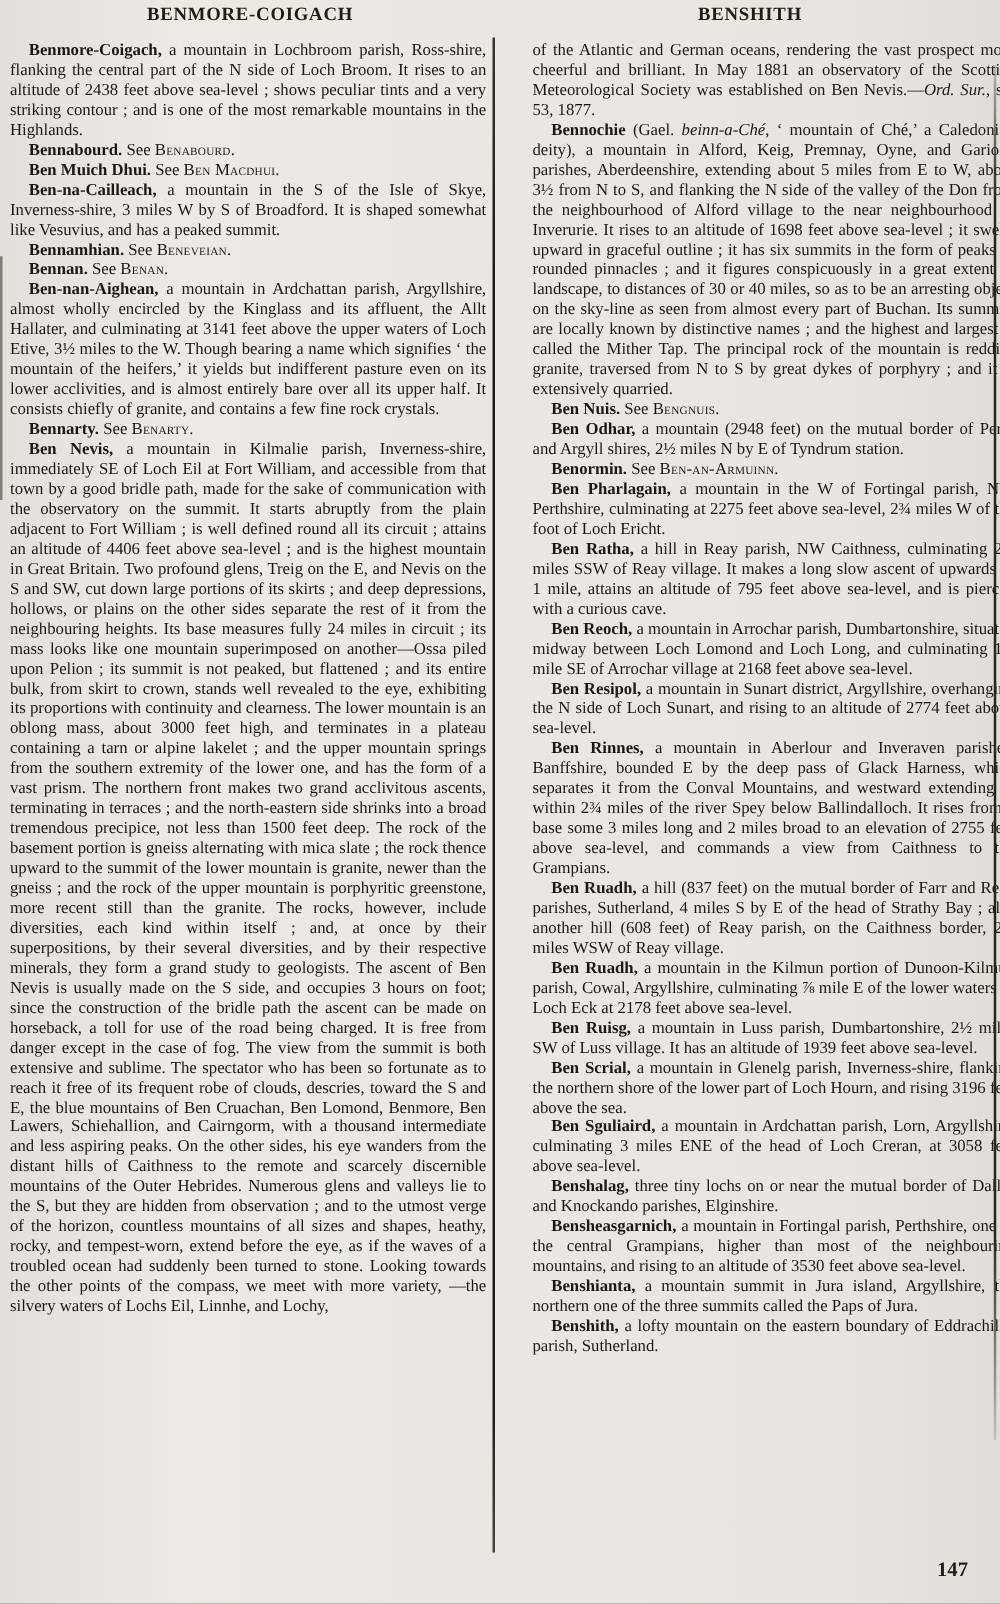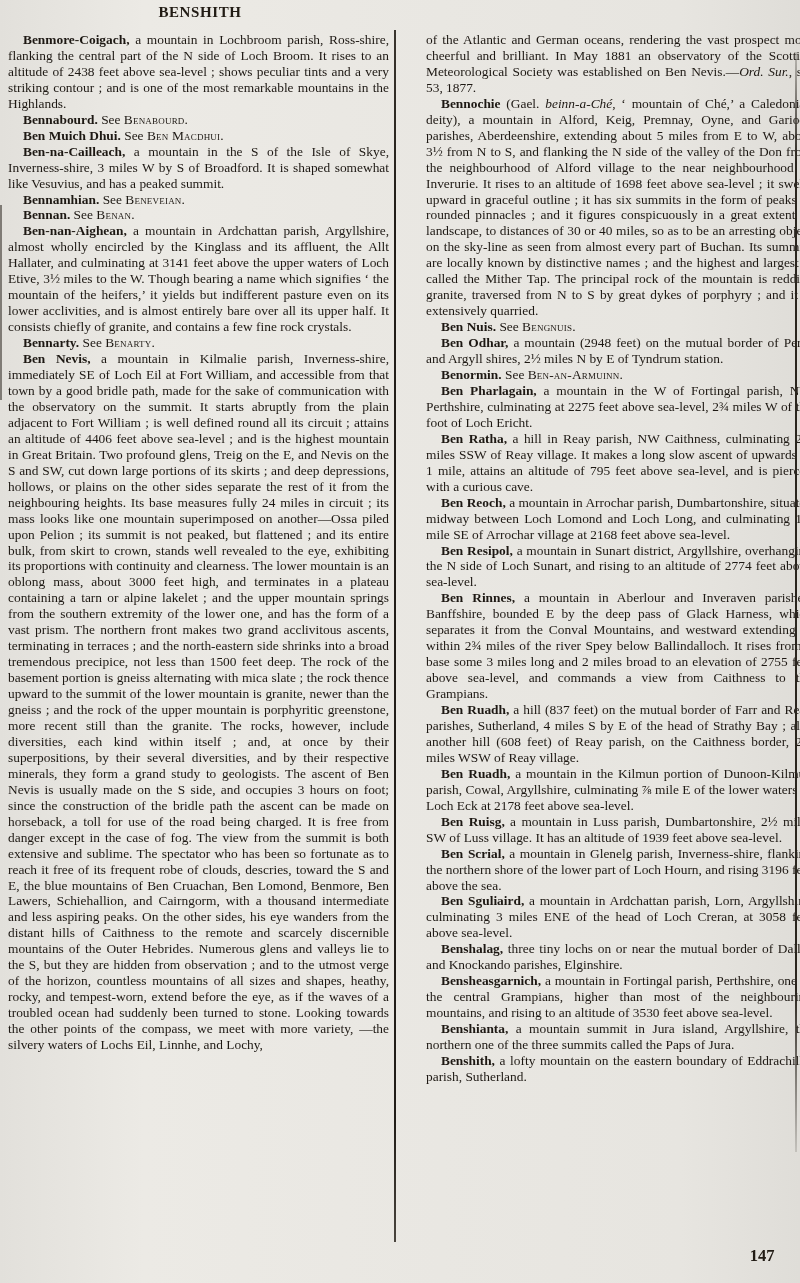--- a/index.html
+++ b/index.html
@@ -75,20 +75,21 @@
     font-weight: bold;
     font-size: 16.5px;
     color: #221c15;
   }
 </style>
 </head>
 <body>
 
 <div class="page" style="color: rgb(29, 24, 19);">
   <header class="running-heads">
+    <div class="head">BENMORE-COIGACH</div>
     <div class="head">BENSHITH</div>
   </header>
 
   <div class="column col-left" id="col-left">
       <p class="entry"><span class="seg-bold">Benmore-Coigach,</span><span class="seg-normal"> a mountain in Lochbroom parish, Ross-shire, flanking the central part of the N side of Loch Broom.  It rises to an altitude of 2438 feet above sea-level ; shows peculiar tints and a very striking contour ; and is one of the most remarkable mountains in the Highlands.</span></p>
       <p class="entry"><span class="seg-bold">Bennabourd.</span><span class="seg-normal">  See </span><span class="seg-smallcaps">Benabourd.</span></p>
       <p class="entry"><span class="seg-bold">Ben Muich Dhui.</span><span class="seg-normal">  See </span><span class="seg-smallcaps">Ben Macdhui.</span></p>
       <p class="entry"><span class="seg-bold">Ben-na-Cailleach,</span><span class="seg-normal"> a mountain in the S of the Isle of Skye, Inverness-shire, 3 miles W by S of Broadford. It is shaped somewhat like Vesuvius, and has a peaked summit.</span></p>
       <p class="entry"><span class="seg-bold">Bennamhian.</span><span class="seg-normal">  See </span><span class="seg-smallcaps">Beneveian.</span></p>
       <p class="entry"><span class="seg-bold">Bennan.</span><span class="seg-normal">  See </span><span class="seg-smallcaps">Benan.</span></p>

